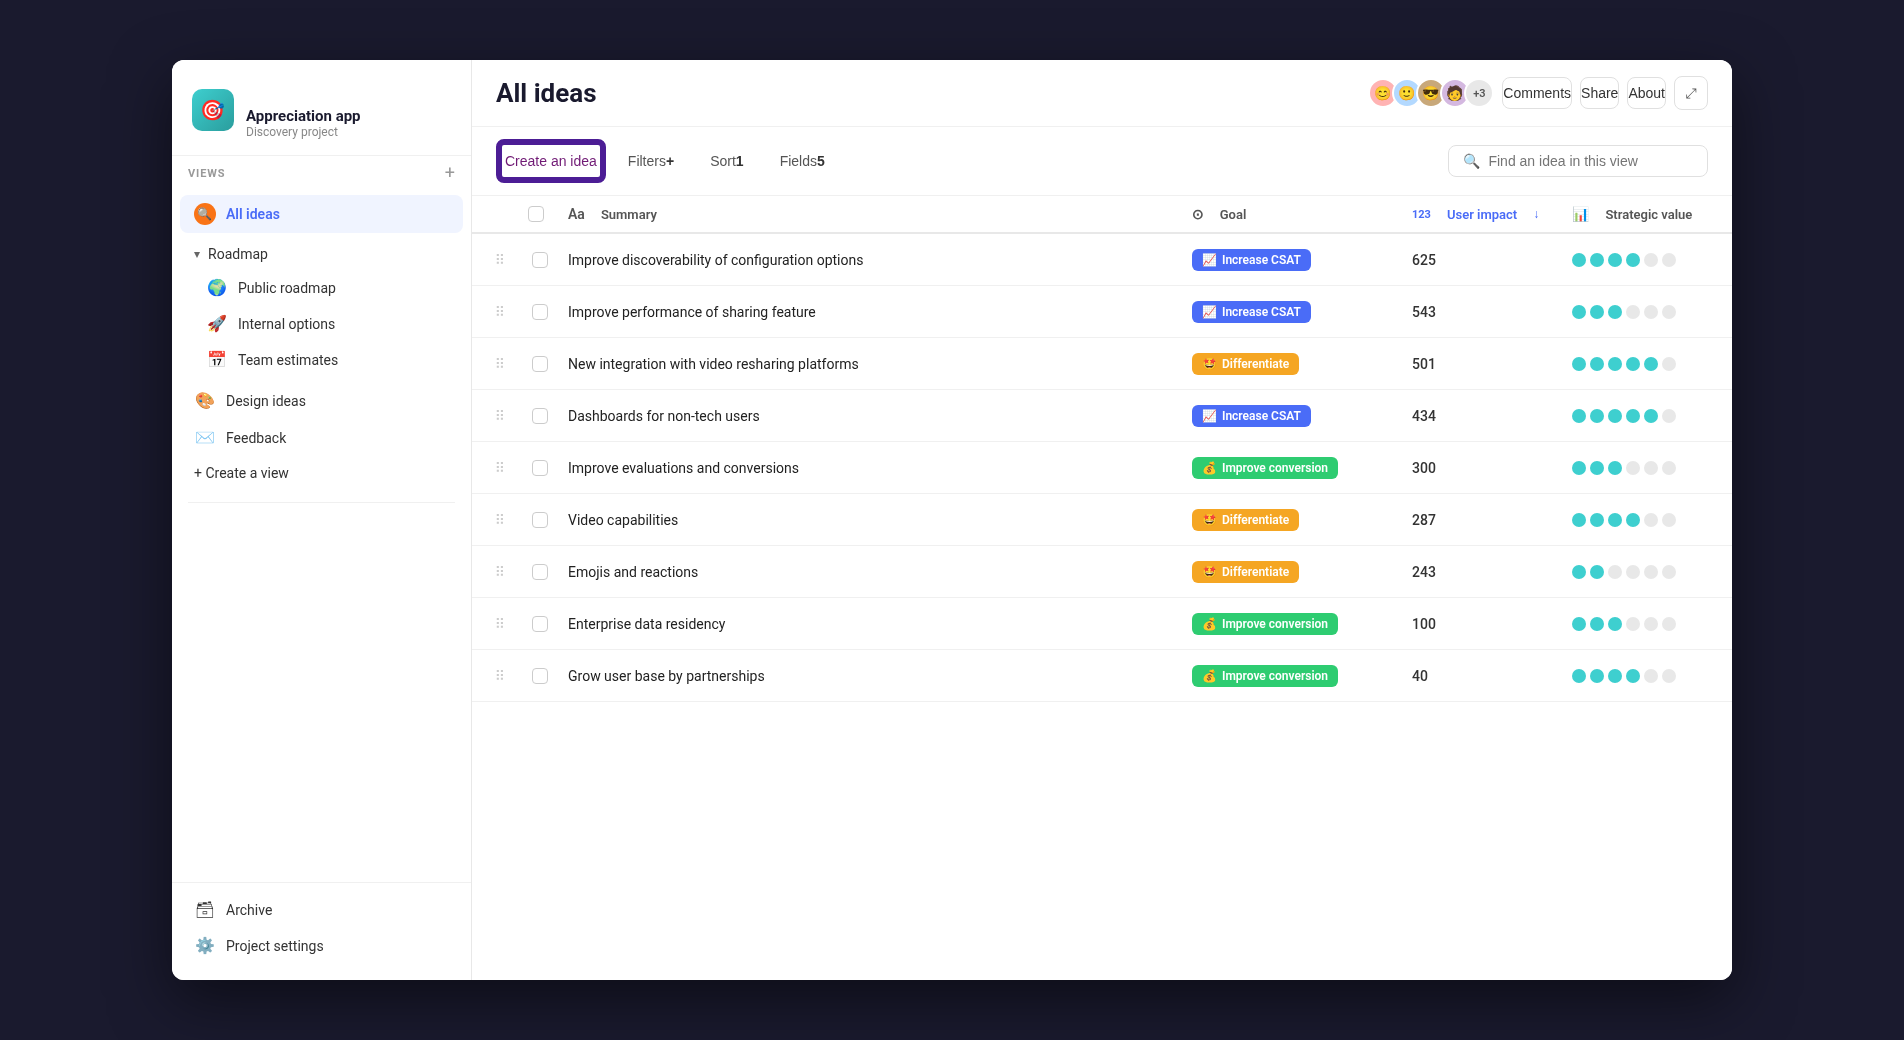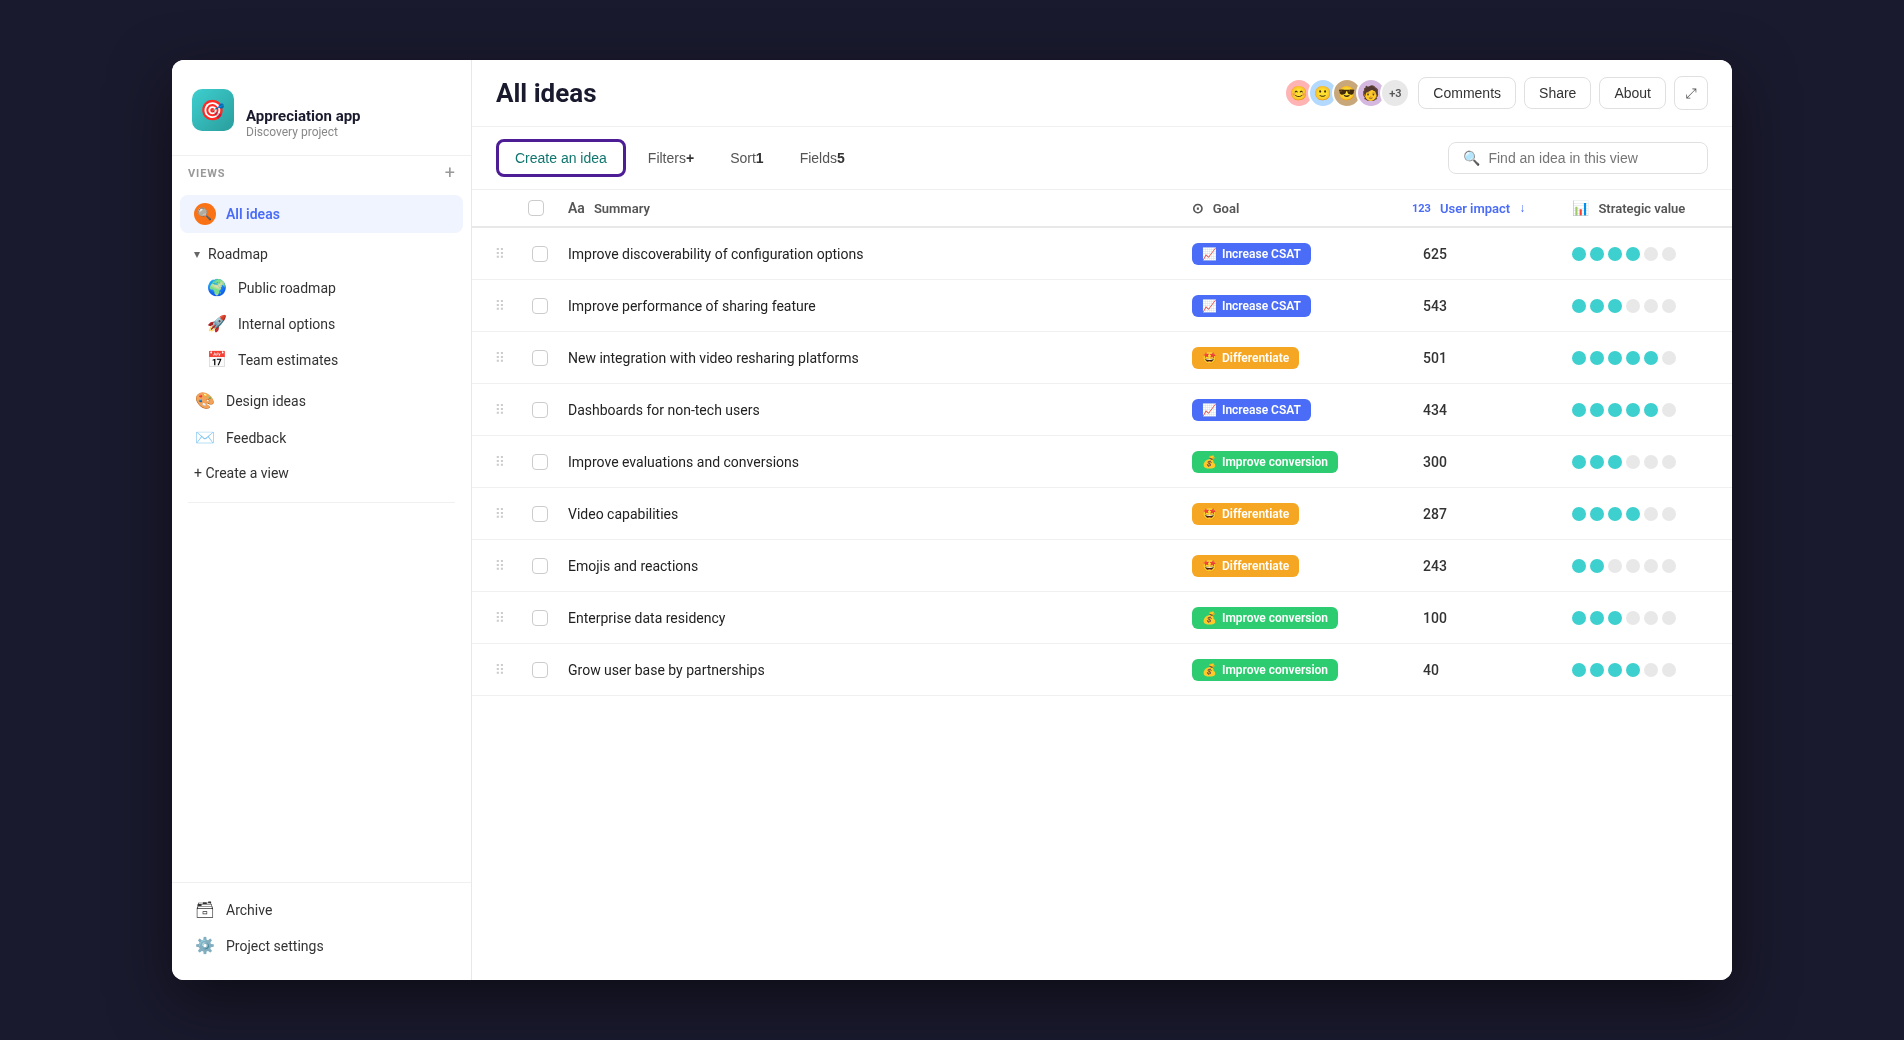--- a/index.html
+++ b/index.html
@@ -194,21 +194,21 @@
       margin-left: -6px;
       background: #e8e8e8;
       display: flex;
       align-items: center;
       justify-content: center;
       font-size: 11px;
       font-weight: 600;
       color: #555;
     }
     .header-btn {
-      padding: 7px 14px;
+      padding: 7px 0;
       border: 1px solid #e0e0e0;
       background: #fff;
       border-radius: 8px;
       font-size: 14px;
       color: #333;
       cursor: pointer;
       font-weight: 500;
     }
     .expand-btn {
       width: 34px;
@@ -230,26 +230,26 @@
       justify-content: space-between;
       padding: 12px 24px;
       border-bottom: 1px solid #f0f0f0;
     }
     .toolbar-left {
       display: flex;
       align-items: center;
       gap: 8px;
     }
     .create-btn {
-      padding: 8px 16px;
+      padding: 8px 3px;
       background: #fff;
-      border: 3px solid #4c1d95;
+      border: 6px solid #4c1d95;
       border-radius: 8px;
       font-size: 14px;
-      color: #0f766e;
+      color: #701a75;
       cursor: pointer;
       font-weight: 500;
     }
     .toolbar-btn {
       padding: 7px 14px;
       background: #fff;
       border: none;
       border-radius: 8px;
       font-size: 14px;
       color: #555;
@@ -296,21 +296,21 @@
       top: 0;
       z-index: 10;
     }
     .th {
       padding: 10px 8px;
       font-size: 13px;
       font-weight: 600;
       color: #555;
       display: flex;
       align-items: center;
-      gap: 9px;
+      gap: 16px;
     }
     .th.active { color: #4a6cf7; }
     .th-icon { font-size: 14px; }
     .sort-arrow { font-size: 12px; color: #4a6cf7; }
 
     .table-row {
       display: grid;
       grid-template-columns: 40px 40px 1fr 220px 160px 160px;
       padding: 0 8px;
       border-bottom: 1px solid #f0f0f0;
@@ -368,21 +368,20 @@
     }
     .goal-improve-conversion {
       background: #2ecc71;
       color: #fff;
     }
     .row-impact {
       padding: 8px;
       font-size: 14px;
       color: #333;
       font-weight: 500;
-      margin-left: 11px;
     }
     .row-strategic {
       padding: 8px;
       display: flex;
       align-items: center;
       gap: 4px;
     }
     .dot {
       width: 14px;
       height: 14px;

